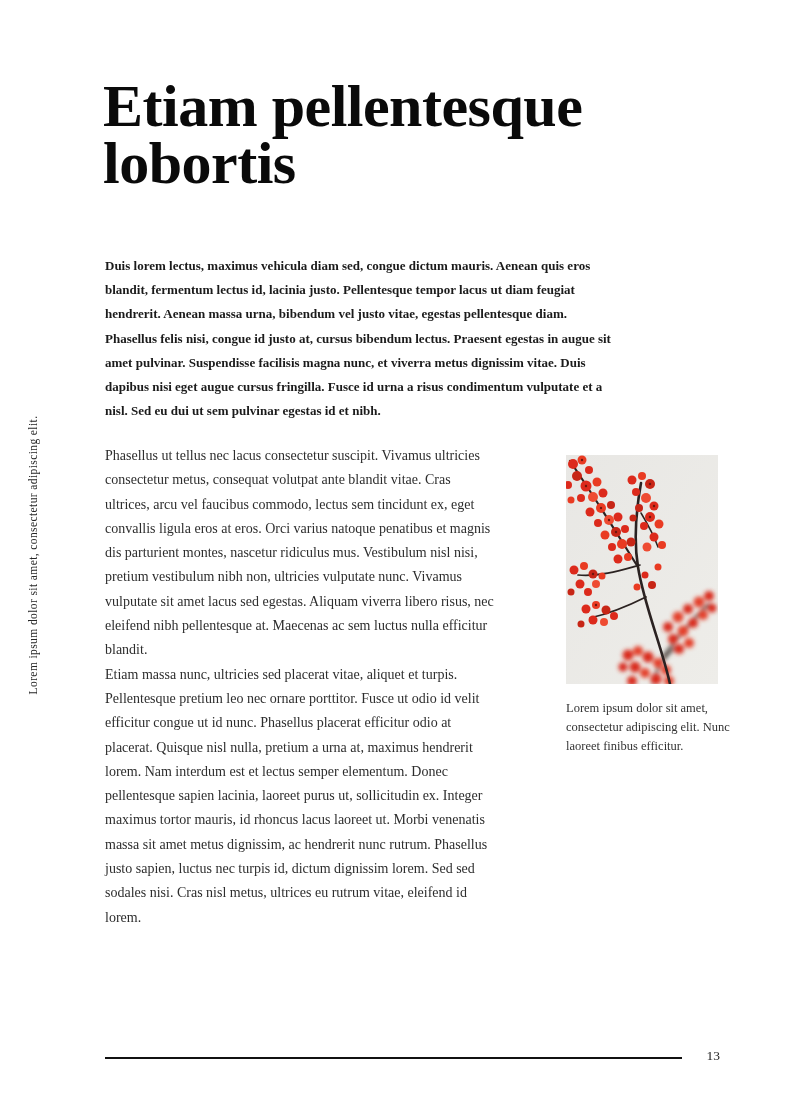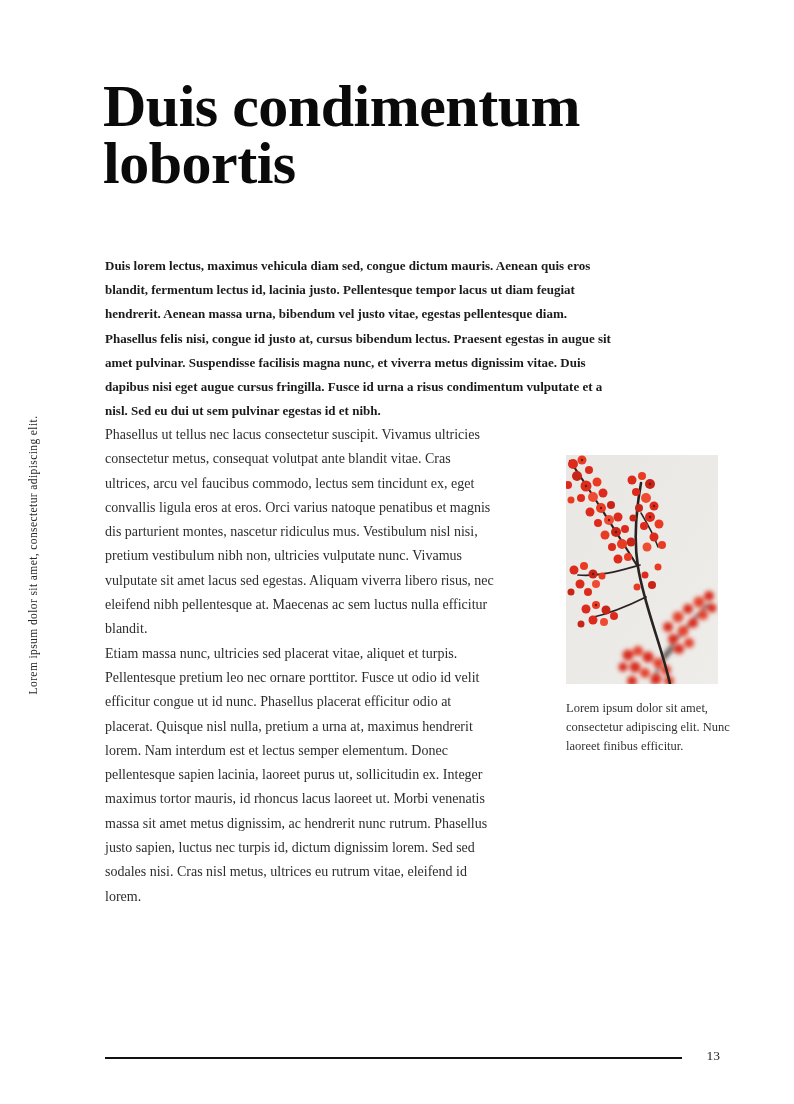--- a/index.html
+++ b/index.html
@@ -41,21 +41,21 @@
     top: 254px;
     width: 515px;
     font-weight: 700;
     font-size: 13px;
     line-height: 24.2px;
     color: #1b1b1b;
   }
   .body-col {
     position: absolute;
     left: 105px;
-    top: 423px;
+    top: 444px;
     width: 392px;
     font-size: 14px;
     line-height: 24.3px;
     color: #2d2d2d;
   }
   .body-col p + p { }
   .figure {
     position: absolute;
     left: 566px;
     top: 455px;
@@ -86,21 +86,21 @@
     color: #222222;
   }
 </style>
 </head>
 <body>
 
 <div class="page">
 
   <div class="side-label">Lorem ipsum dolor sit amet, consectetur adipiscing elit.</div>
 
-  <h1 class="title">Duis condimentum lobortis</h1>
+  <h1 class="title">Etiam pellentesque lobortis</h1>
 
   <p class="intro">Duis lorem lectus, maximus vehicula diam sed, congue dictum mauris. Aenean quis eros blandit, fermentum lectus id, lacinia justo. Pellentesque tempor lacus ut diam feugiat hendrerit. Aenean massa urna, bibendum vel justo vitae, egestas pellentesque diam. Phasellus felis nisi, congue id justo at, cursus bibendum lectus. Praesent egestas in augue sit amet pulvinar. Suspendisse facilisis magna nunc, et viverra metus dignissim vitae. Duis dapibus nisi eget augue cursus fringilla. Fusce id urna a risus condimentum vulputate et a nisl. Sed eu dui ut sem pulvinar egestas id et nibh.</p>
 
   <div class="body-col">
     <p>Phasellus ut tellus nec lacus consectetur suscipit. Vivamus ultricies consectetur metus, consequat volutpat ante blandit vitae. Cras ultrices, arcu vel faucibus commodo, lectus sem tincidunt ex, eget convallis ligula eros at eros. Orci varius natoque penatibus et magnis dis parturient montes, nascetur ridiculus mus. Vestibulum nisl nisi, pretium vestibulum nibh non, ultricies vulputate nunc. Vivamus vulputate sit amet lacus sed egestas. Aliquam viverra libero risus, nec eleifend nibh pellentesque at. Maecenas ac sem luctus nulla efficitur blandit.</p>
     <p>Etiam massa nunc, ultricies sed placerat vitae, aliquet et turpis. Pellentesque pretium leo nec ornare porttitor. Fusce ut odio id velit efficitur congue ut id nunc. Phasellus placerat efficitur odio at placerat. Quisque nisl nulla, pretium a urna at, maximus hendrerit lorem. Nam interdum est et lectus semper elementum. Donec pellentesque sapien lacinia, laoreet purus ut, sollicitudin ex. Integer maximus tortor mauris, id rhoncus lacus laoreet ut. Morbi venenatis massa sit amet metus dignissim, ac hendrerit nunc rutrum. Phasellus justo sapien, luctus nec turpis id, dictum dignissim lorem. Sed sed sodales nisi. Cras nisl metus, ultrices eu rutrum vitae, eleifend id lorem.</p>
   </div>
 
   <figure class="figure">
     <svg class="photo" viewBox="0 0 152 229" role="img" aria-label="Photo of bright red winter berries on slender dark branches against a light grey background">

